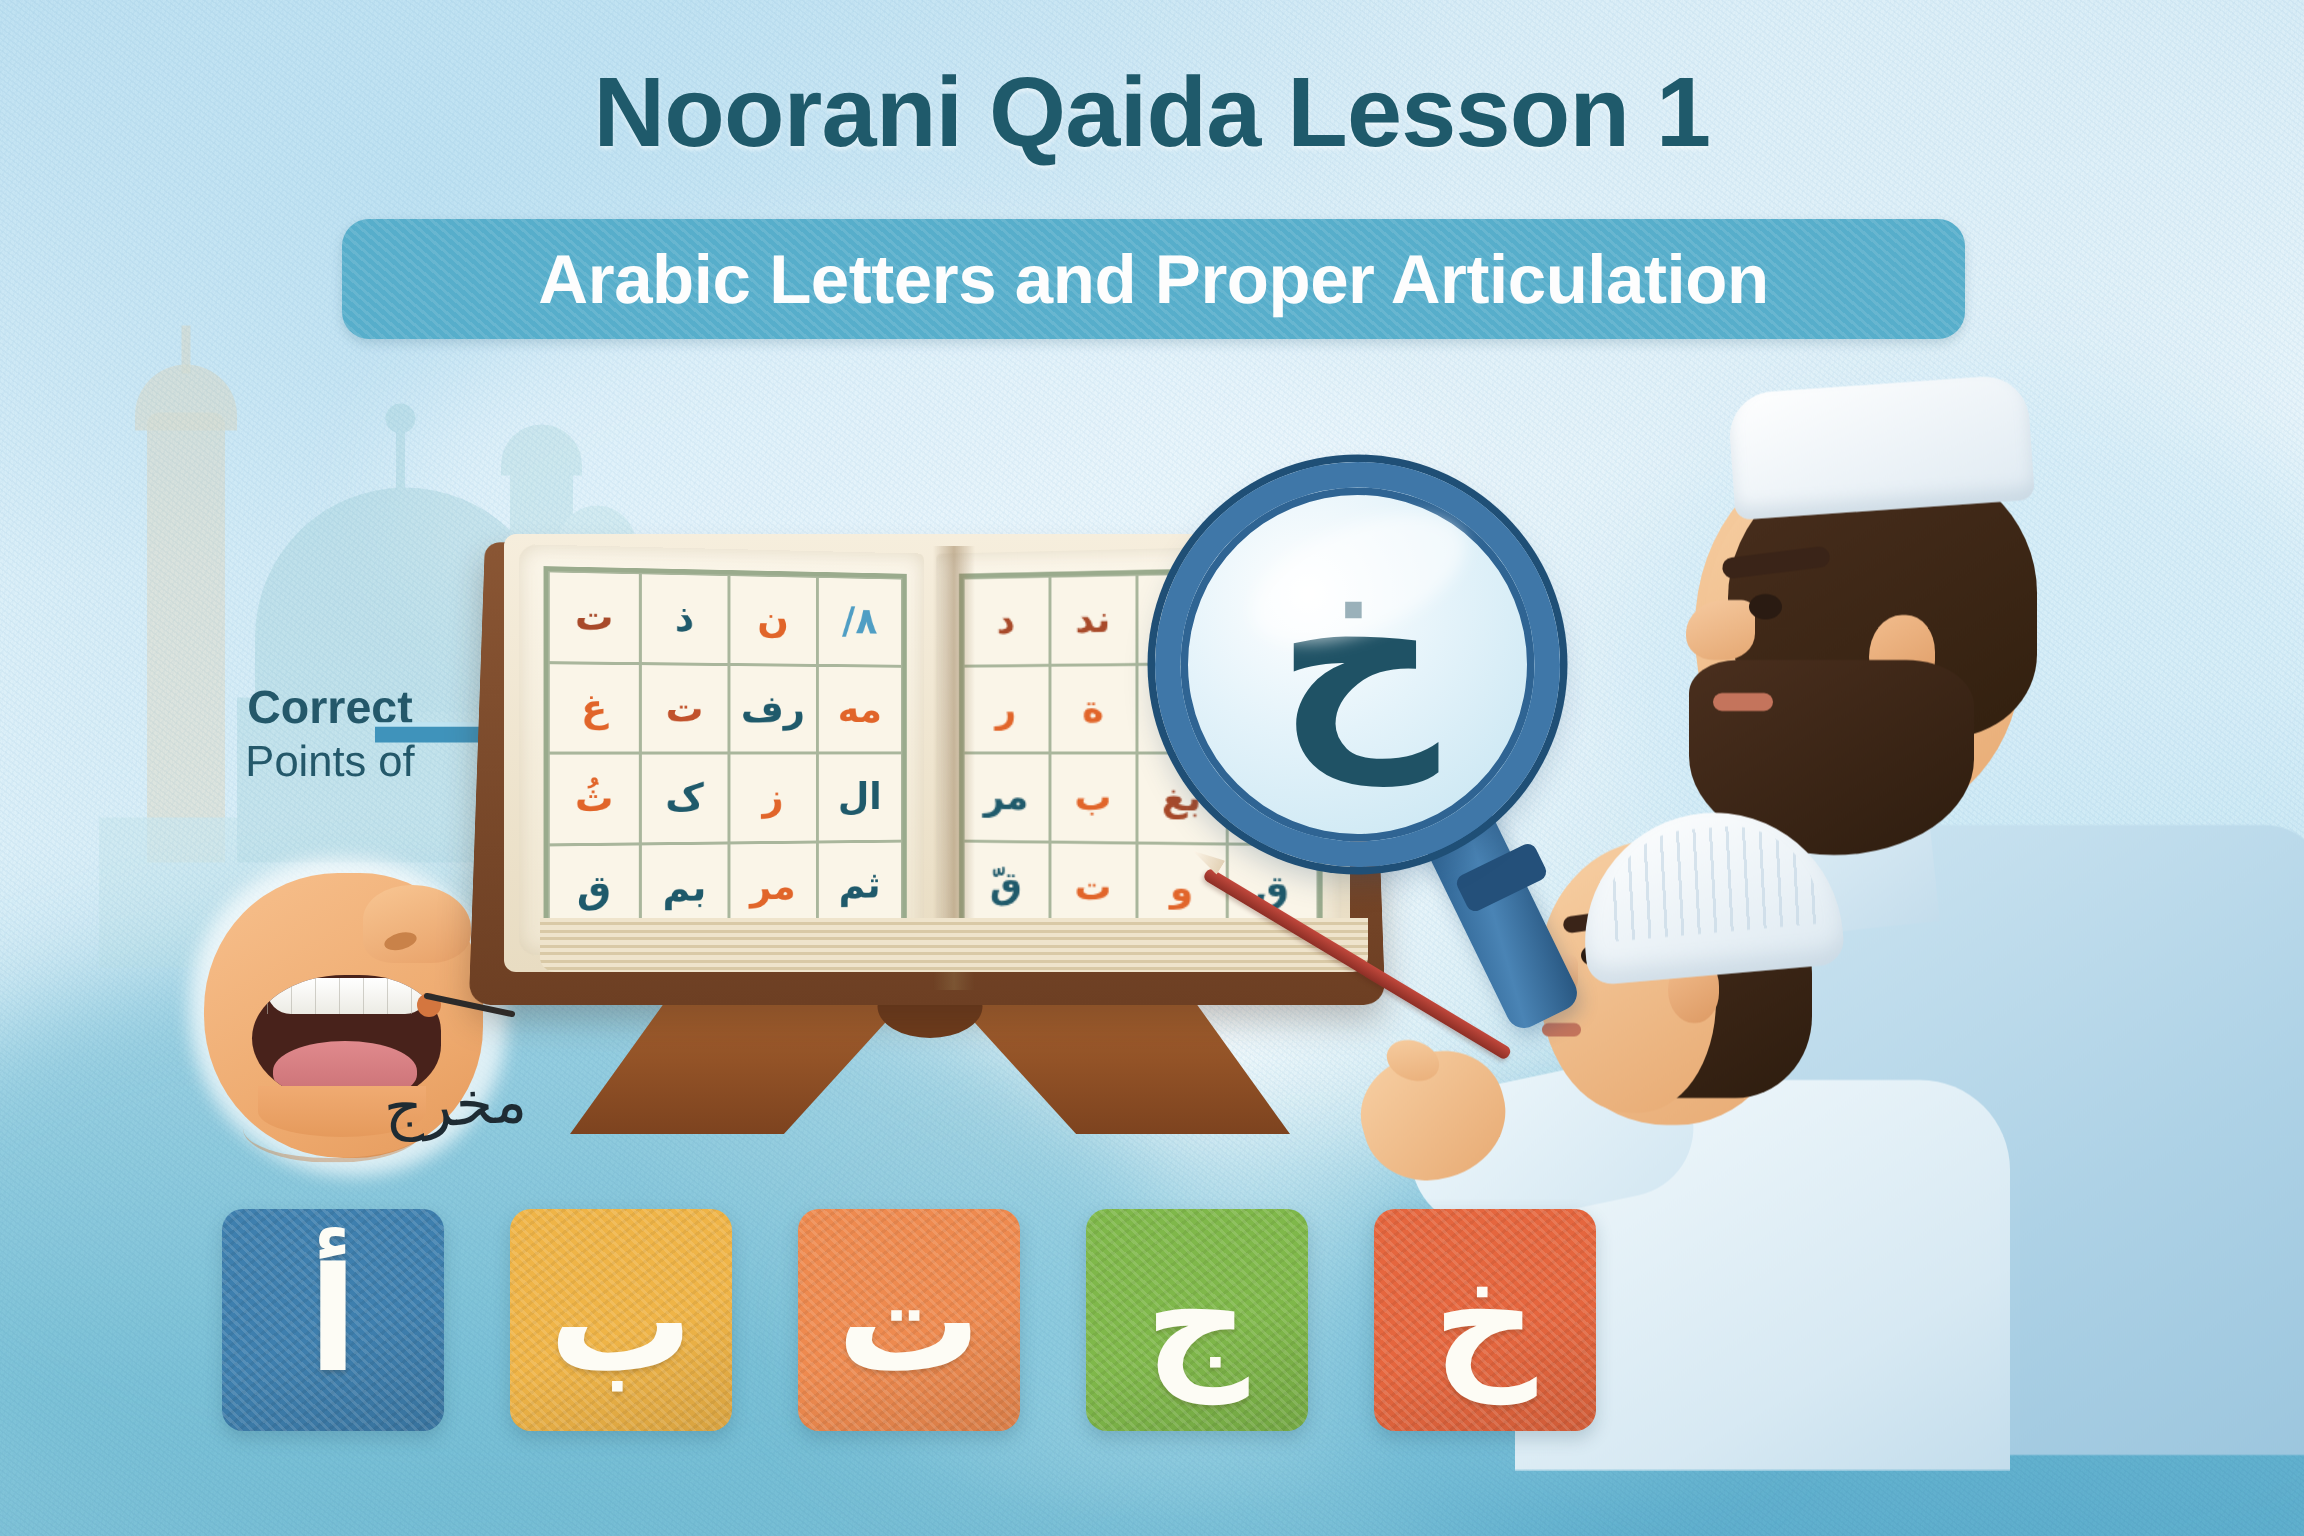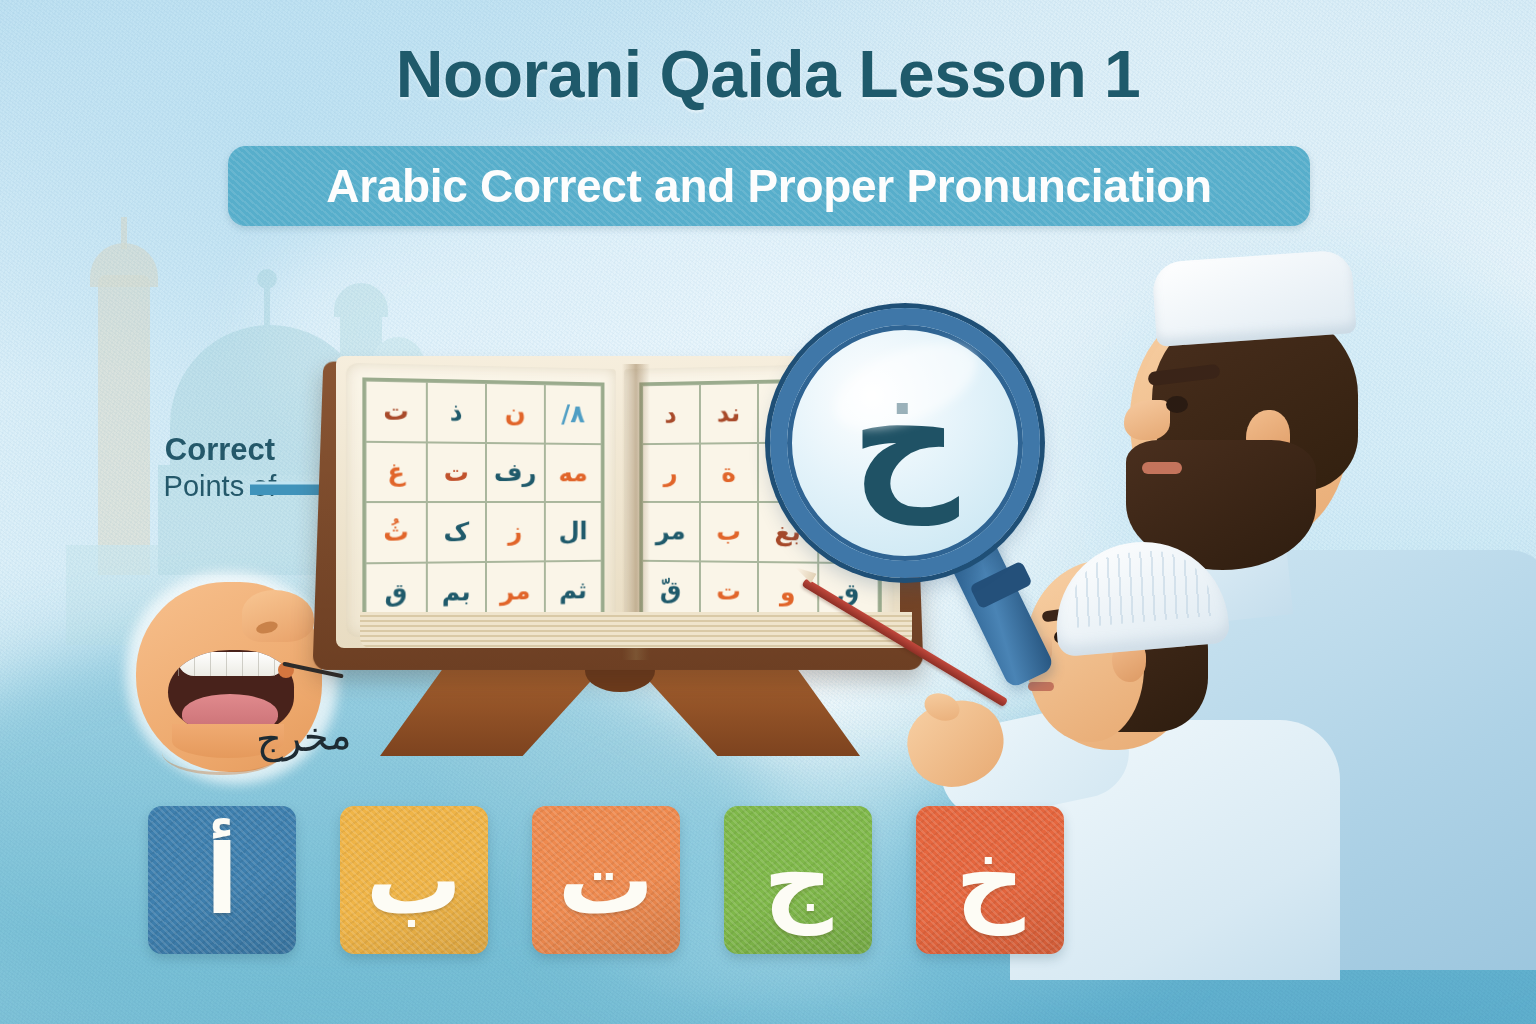--- a/index.html
+++ b/index.html
@@ -47,21 +47,21 @@
     text-shadow:0 2px 3px rgba(255,255,255,.55);}
   #subtitle-banner{position:absolute;left:228px;top:146px;width:1082px;height:80px;
     border-radius:18px;background:#57aecb;box-shadow:0 3px 7px rgba(40,90,110,.18);
     display:flex;align-items:center;justify-content:center;}
   #subtitle-banner::after{content:"";position:absolute;inset:0;border-radius:18px;pointer-events:none;
     background-image:repeating-linear-gradient(41deg, rgba(255,255,255,0) 0 3px, rgba(255,255,255,.10) 3px 5px);}
   #subtitle{font-size:46px;font-weight:600;color:#fdfdfd;letter-spacing:-.3px;position:relative;z-index:2;}
 
   
   #annot{position:absolute;left:110px;top:432px;width:220px;text-align:center;line-height:1.18;color:#24586a;}
-  #annot .l1{font-size:31px;font-weight:bold;display:block;}
+  #annot .l1{font-size:31px;font-weight:bold;display:block;margin-top:22px;}
   #annot .l2,#annot .l3{font-size:29px;font-weight:400;display:block;}
   #arrow{position:absolute;left:250px;top:466px;width:150px;height:46px;}
 
   
   #mouth{position:absolute;left:132px;top:578px;width:200px;height:200px;}
   #mouth .halo{position:absolute;left:-6px;top:-6px;width:212px;height:212px;border-radius:46% 50% 48% 52%;
     background:rgba(255,255,255,.70);filter:blur(6px);}
   #mouth .face{position:absolute;left:4px;top:4px;width:186px;height:190px;
     border-radius:48% 44% 46% 50%;background:linear-gradient(150deg,#f7c08d,#eda86c 70%,#e59a5c);}
   #mouth .nose{position:absolute;left:110px;top:12px;width:72px;height:52px;
@@ -230,21 +230,21 @@
     <div class="mq dome-base"></div>
     <div class="mq dome"></div>
     <div class="mq dome-tip"></div>
       <div class="mq dome-ball"></div>
   </div>
 
   <div id="grain"></div>
 
   <div id="title" style="color: rgb(31, 90, 107);">Noorani Qaida Lesson 1</div>
   <div id="subtitle-banner" style="background: rgb(87, 174, 203);">
-    <span id="subtitle">Arabic Correct and Proper Pronunciation</span>
+    <span id="subtitle">Arabic Letters and Proper Articulation</span>
   </div>
 
   <div id="annot" style="color: rgb(36, 88, 106);">
     <span class="l1">Correct</span>
     <span class="l2">Points of</span>
   </div>
   <svg id="arrow" viewBox="0 0 150 46">
     <path d="M0 17 L96 17 L96 2 L148 23 L96 44 L96 29 L0 29 Z" fill="#3f93bb"></path>
     <path d="M0 17 L96 17 L96 2 L148 23" fill="none" stroke="#bfe4f2" stroke-width="3"></path>
   </svg>

